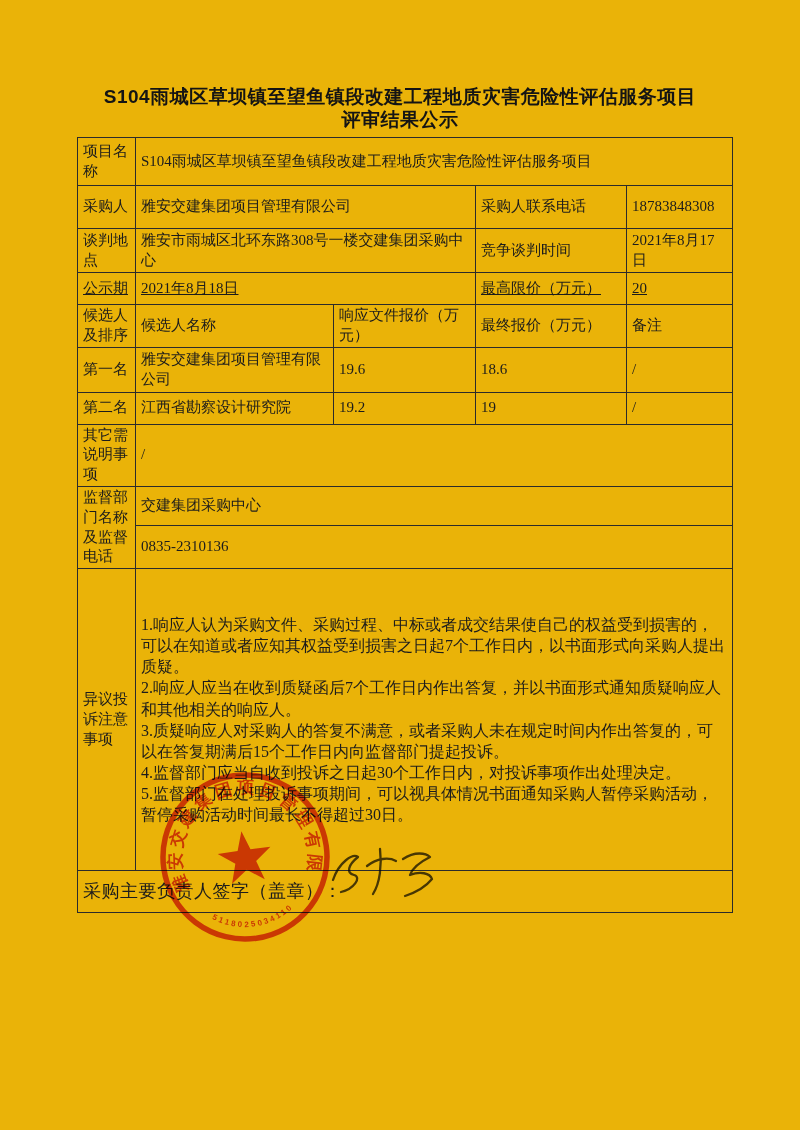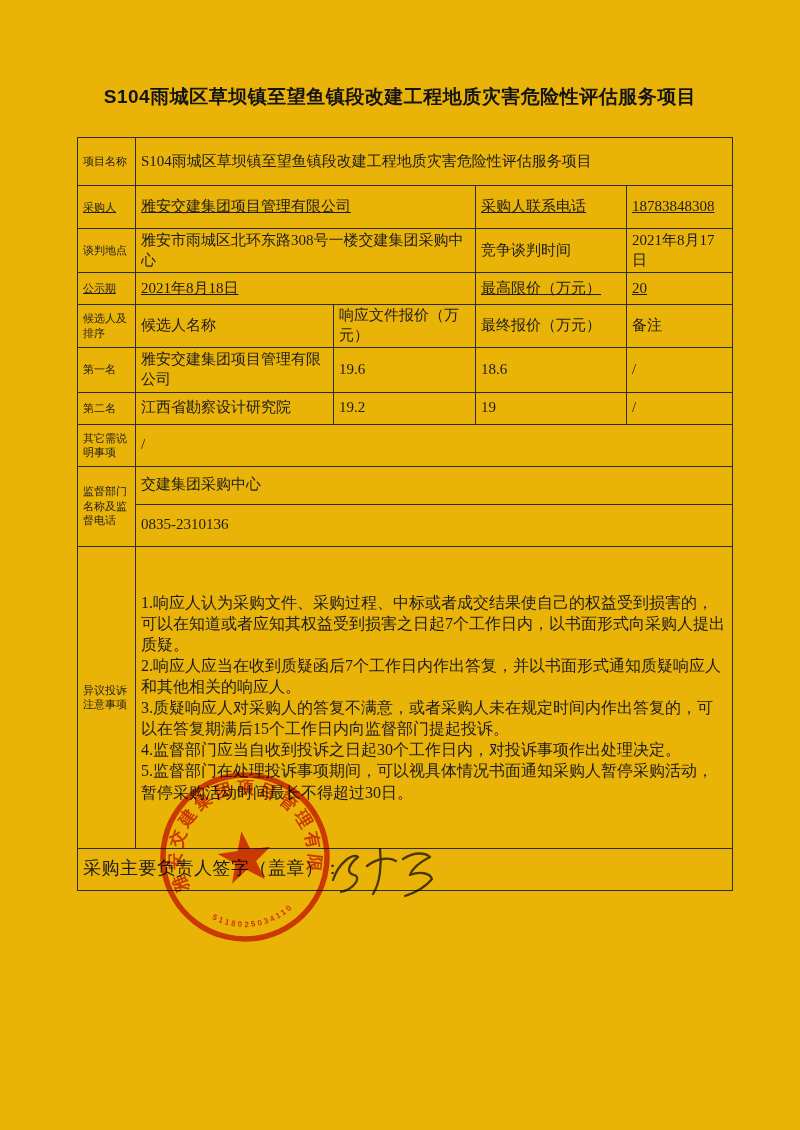--- a/index.html
+++ b/index.html
@@ -17,23 +17,23 @@
   }
   table.results{
     position:absolute;left:77px;top:137px;width:655px;
     border-collapse:collapse;table-layout:fixed;
     font-size:15px;color:#1c1c1c;
   }
   table.results td{
     border:1px solid #2b2b2b;padding:1px 5px;line-height:1.32;
     overflow:hidden;word-break:break-all;
   }
-  td.lbl{font-size:11px;padding:1px 1px 1px 2px;line-height:1.45;}
+  td.lbl{font-size:15px;padding:1px 1px 1px 2px;line-height:1.45;}
   td.ctr{text-align:left;}
-  tr.r1{height:48px;} tr.r2{height:43px;text-decoration:underline;} tr.r3{height:44px;}
+  tr.r1{height:48px;} tr.r2{height:43px;} tr.r3{height:44px;}
   tr.r4{height:32px;text-decoration:underline;} tr.r5{height:40px;} tr.r6{height:45px;}
   tr.r7{height:32px;} tr.r8{height:42px;} tr.r9{height:38px;}
   tr.r10{height:42px;} tr.r11{height:302px;} tr.r12{height:42px;}
   td.notes{
     white-space:pre-line;line-height:25px;font-size:16px;
     padding:28px 6px 8px 8px;word-break:break-all;
   }
   td.signoff{font-size:18px;letter-spacing:0.5px;padding-left:6px;}
   .seal{
     position:absolute;left:150px;top:762px;width:190px;height:190px;
@@ -44,20 +44,21 @@
     mix-blend-mode:multiply;opacity:0.9;pointer-events:none;
   }
 </style>
 </head>
 <body>
 
 <div class="page">
 
   <div class="doc-title">
     <div>S104雨城区草坝镇至望鱼镇段改建工程地质灾害危险性评估服务项目</div>
+    <div>评审结果公示</div>
   </div>
 
   <table class="results">
     <colgroup>
       <col style="width:58px">
         <col style="width:198px">
         <col style="width:142px">
       <col style="width:151px">
         <col style="width:106px">
     </colgroup>

